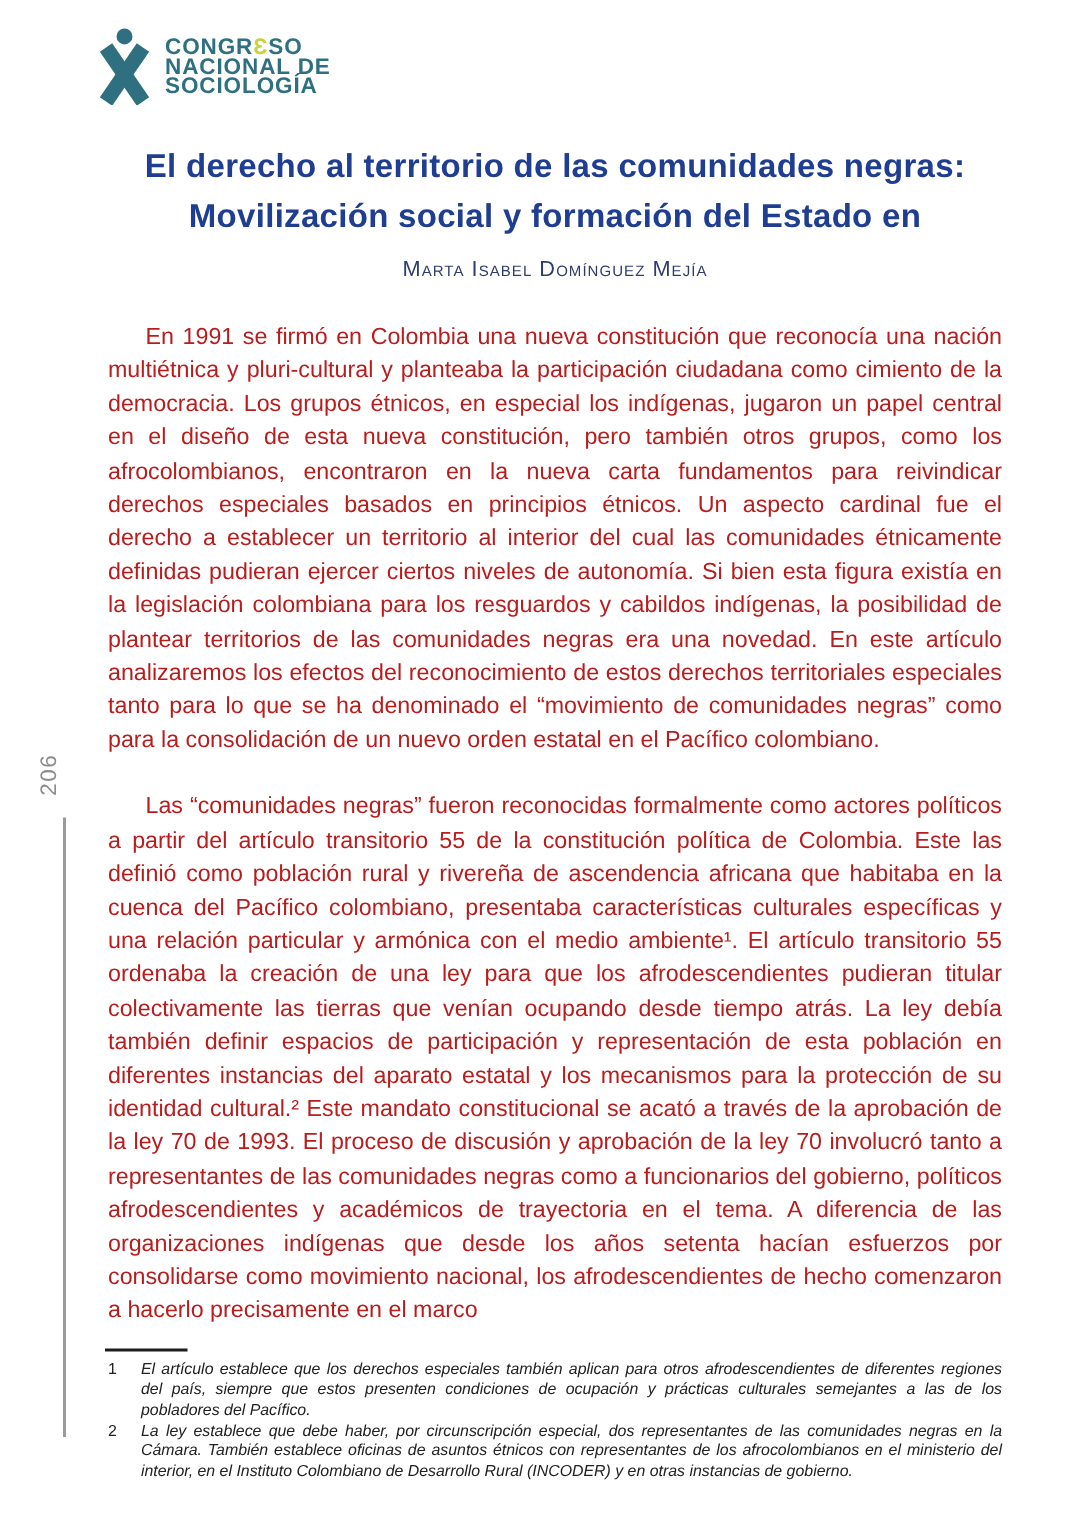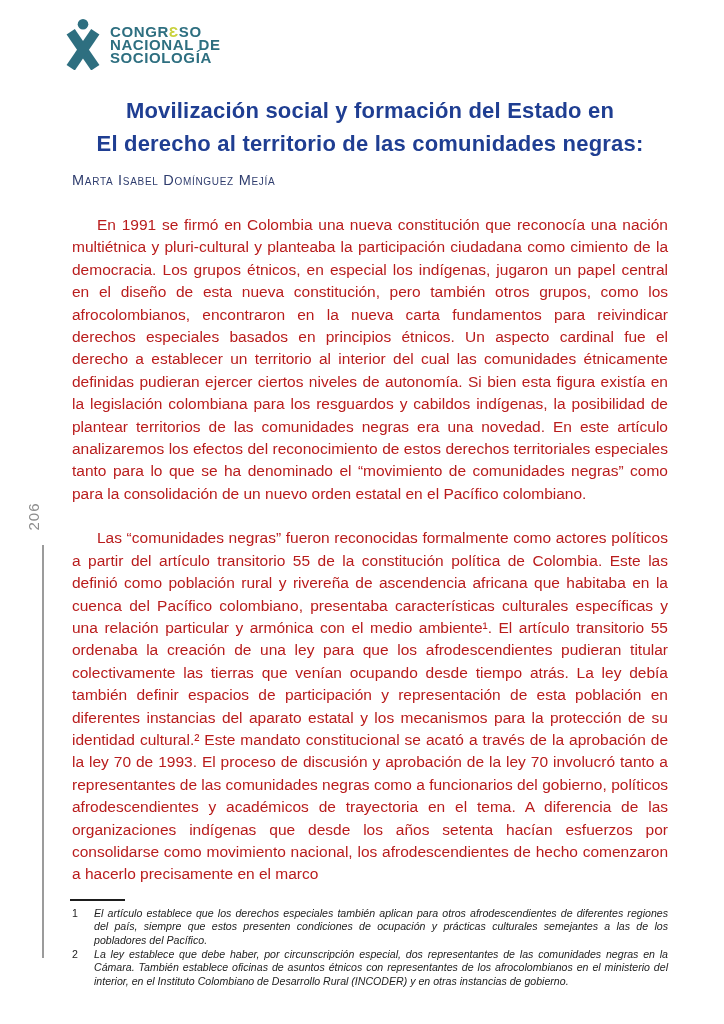--- a/index.html
+++ b/index.html
@@ -34,21 +34,21 @@
     color:#1f3e92;
     font-weight:bold;
     font-size:22px;
     line-height:33px;
     letter-spacing:0.2px;
   }
 
   
   .author {
     margin-top:12px;
-    text-align:left;
+    text-align:center;
     font-variant:small-caps;
     color:#2f3d6e;
     font-size:14.5px;
     letter-spacing:0.7px;
   }
 
   
   .body-text { margin-top:26px; }
   .para {
     margin:0;
@@ -111,22 +111,22 @@
         </svg>
       </div>
       <div class="logo-text">
         <div><span>CONGR</span><span class="accent">Ɛ</span><span>SO</span></div>
         <div>NACIONAL DE</div>
         <div>SOCIOLOGÍA</div>
       </div>
     </div>
 
     <div class="title">
+      <div>El derecho al territorio de las comunidades negras:</div>
       <div>Movilización social y formación del Estado en</div>
-      <div>El derecho al territorio de las comunidades negras:</div>
     </div>
 
     <div class="author">Marta Isabel Domínguez Mejía</div>
 
     <div class="body-text">
       <p class="para">En 1991 se firmó en Colombia una nueva constitución que reconocía una nación multiétnica y pluri-cultural y planteaba la participación ciudadana como cimiento de la democracia. Los grupos étnicos, en especial los indígenas, jugaron un papel central en el diseño de esta nueva constitución, pero también otros grupos, como los afrocolombianos, encontraron en la nueva carta fundamentos para reivindicar derechos especiales basados en principios étnicos. Un aspecto cardinal fue el derecho a establecer un territorio al interior del cual las comunidades étnicamente definidas pudieran ejercer ciertos niveles de autonomía. Si bien esta figura existía en la legislación colombiana para los resguardos y cabildos indígenas, la posibilidad de plantear territorios de las comunidades negras era una novedad. En este artículo analizaremos los efectos del reconocimiento de estos derechos territoriales especiales tanto para lo que se ha denominado el “movimiento de comunidades negras” como para la consolidación de un nuevo orden estatal en el Pacífico colombiano.</p>
       <p class="para">Las “comunidades negras” fueron reconocidas formalmente como actores políticos a partir del artículo transitorio 55 de la constitución política de Colombia. Este las definió como población rural y rivereña de ascendencia africana que habitaba en la cuenca del Pacífico colombiano, presentaba características culturales específicas y una relación particular y armónica con el medio ambiente¹. El artículo transitorio 55 ordenaba la creación de una ley para que los afrodescendientes pudieran titular colectivamente las tierras que venían ocupando desde tiempo atrás. La ley debía también definir espacios de participación y representación de esta población en diferentes instancias del aparato estatal y los mecanismos para la protección de su identidad cultural.² Este mandato constitucional se acató a través de la aprobación de la ley 70 de 1993. El proceso de discusión y aprobación de la ley 70 involucró tanto a representantes de las comunidades negras como a funcionarios del gobierno, políticos afrodescendientes y académicos de trayectoria en el tema. A diferencia de las organizaciones indígenas que desde los años setenta hacían esfuerzos por consolidarse como movimiento nacional, los afrodescendientes de hecho comenzaron a hacerlo precisamente en el marco</p>
     </div>
 
     <div class="fn-sep"></div>

